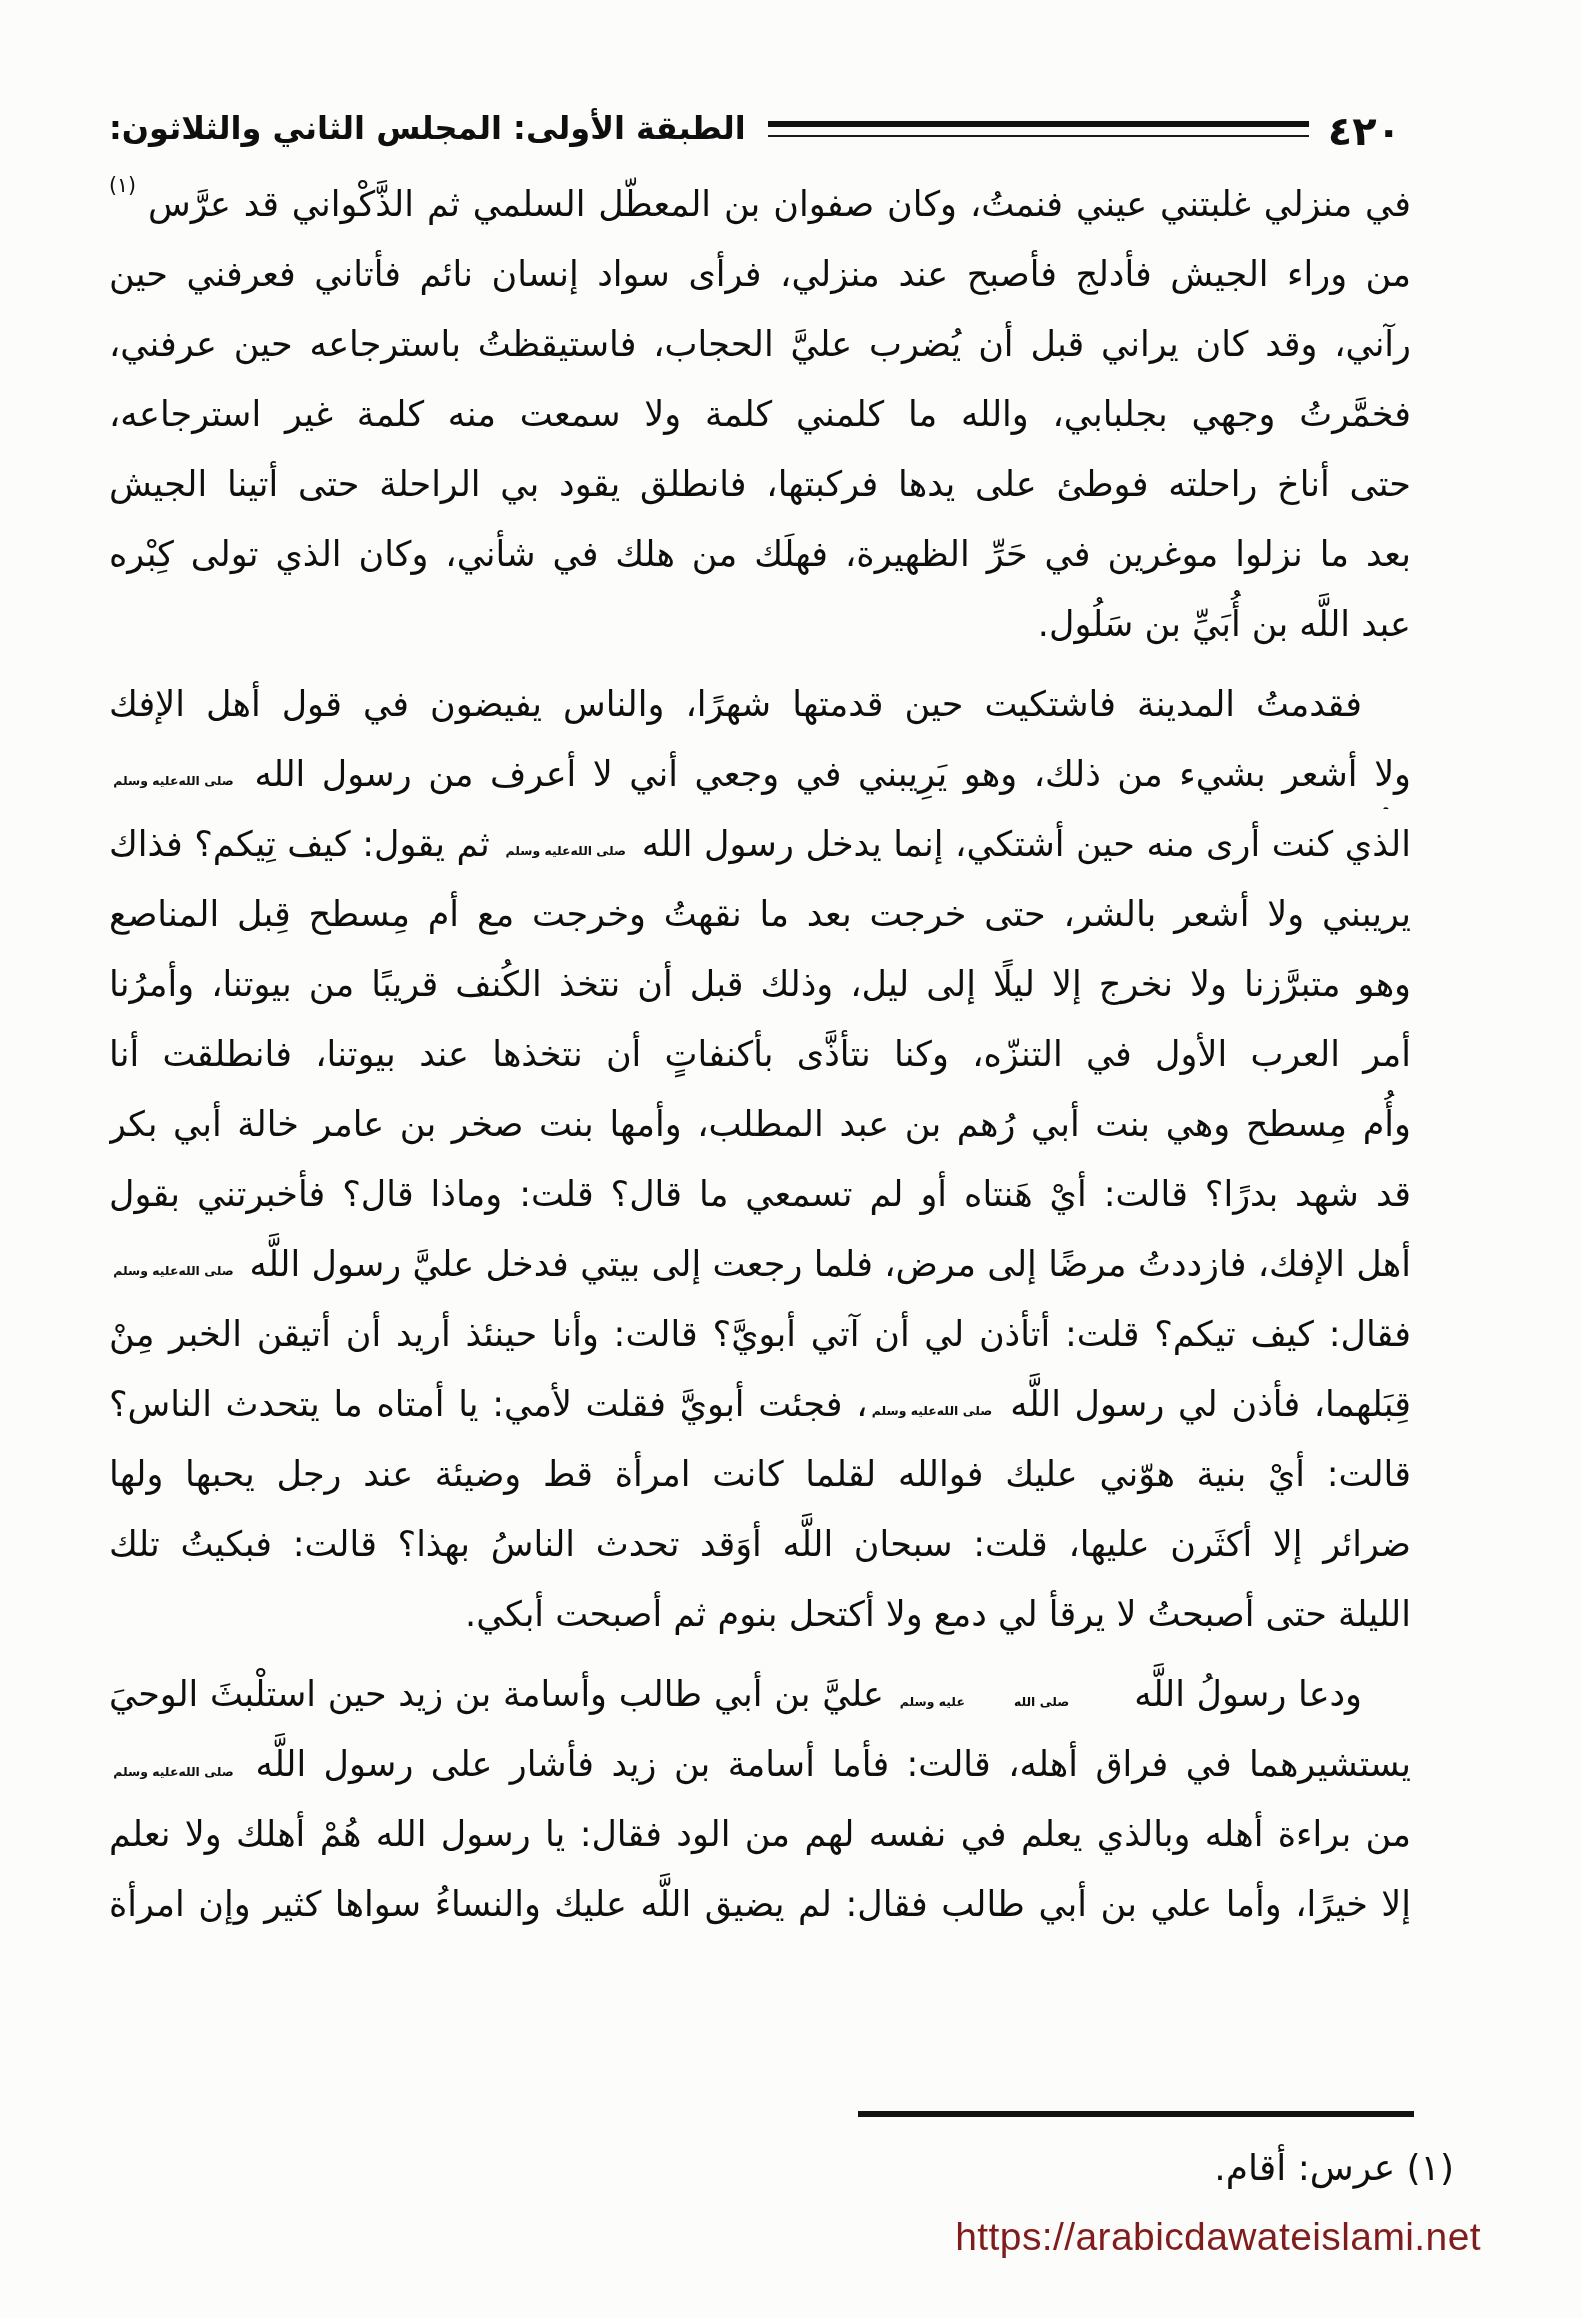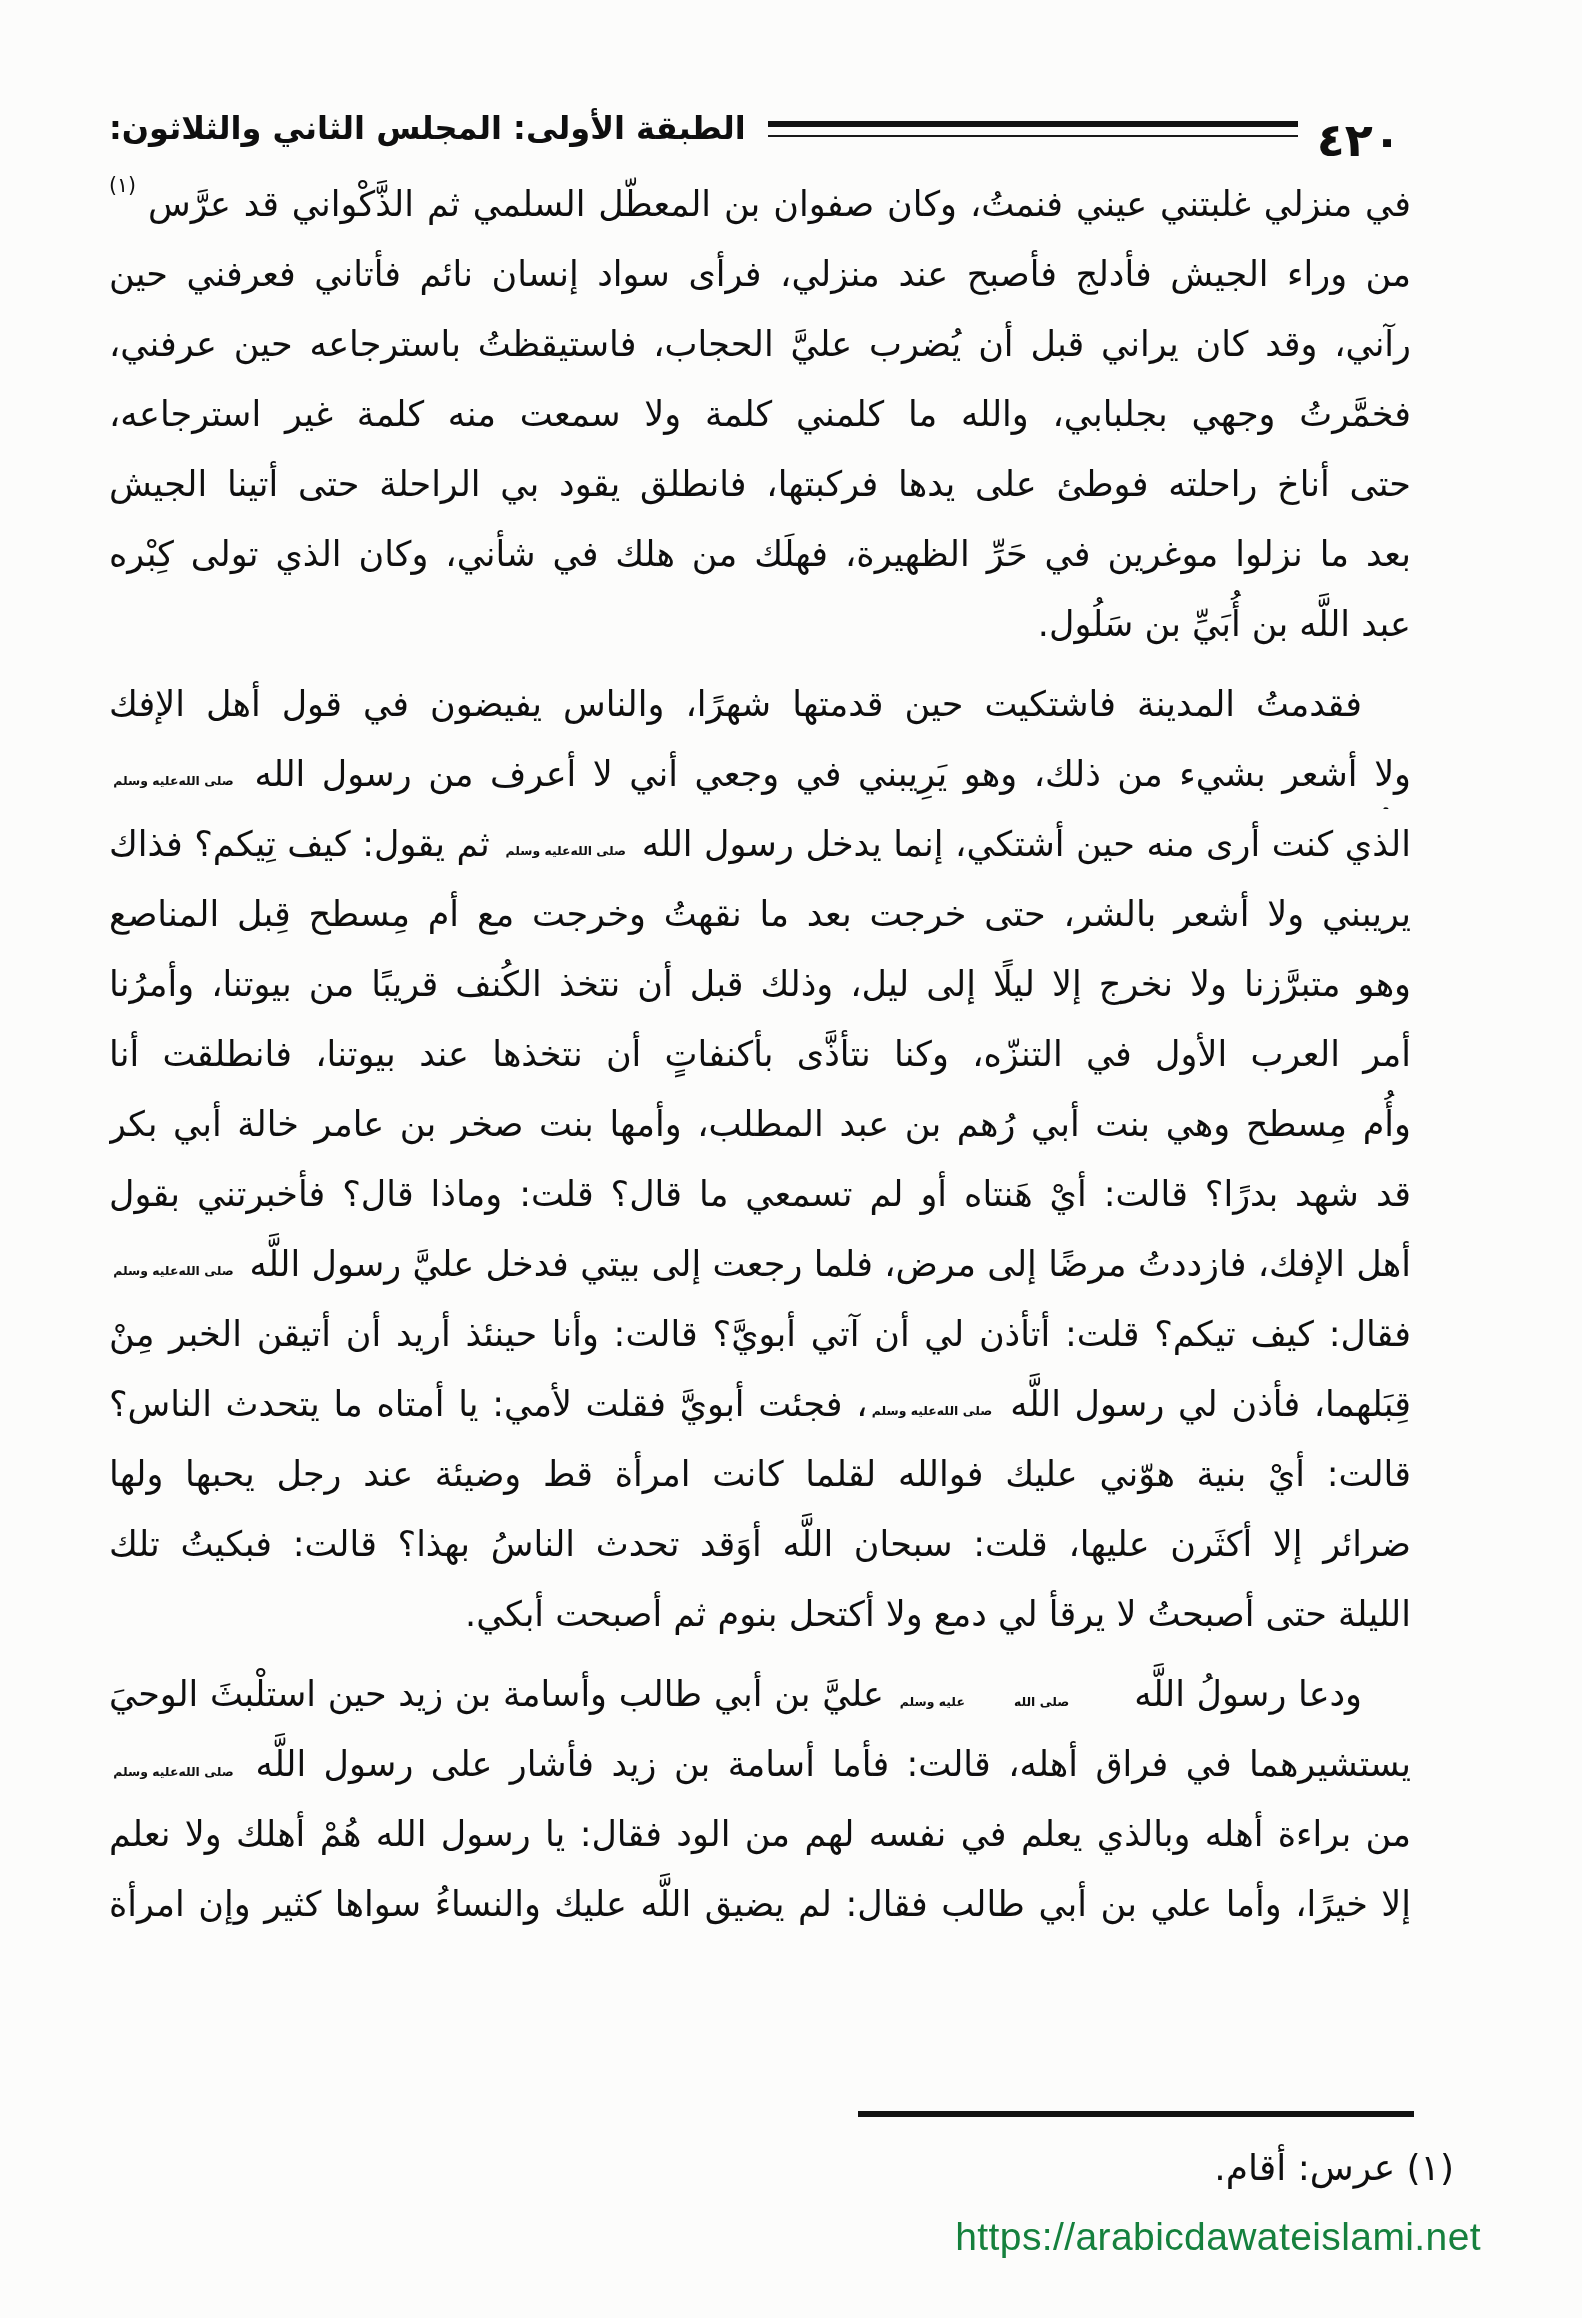--- a/index.html
+++ b/index.html
@@ -35,25 +35,25 @@
   #header-rule {
     flex: 1 1 auto;
     margin: 19px 19px 0 22px;
     height: 7.7px;
     border-top: 6px solid #121212;
     border-bottom: 2.6px solid #1a1a1a;
   }
   #page-number {
     direction: rtl;
     font-weight: bold;
-    font-size: 46px;
+    font-size: 40px;
     line-height: 46px;
     letter-spacing: 3.4px;
     flex: 0 0 auto;
-    margin-top: 15px;
+    margin-top: 6px;
   }
 
   
   #text-block {
     position: absolute;
     top: 169px;
     right: 171px;
     left: 109px;
     direction: rtl;
     font-size: 35px;
@@ -105,21 +105,21 @@
   }
 
   
   #watermark {
     position: absolute;
     top: 2215px;
     right: 101px;
     direction: ltr;
     font-family: "Liberation Sans", sans-serif;
     font-size: 39px;
-    color: #15803d;
+    color: #7f1d1d;
     letter-spacing: 0.4px;
   }
 </style>
 </head>
 <body>
 
 <div id="page">
 
   <div id="header">
     <div id="header-title">الطبقة الأولى: المجلس الثاني والثلاثون:</div>

